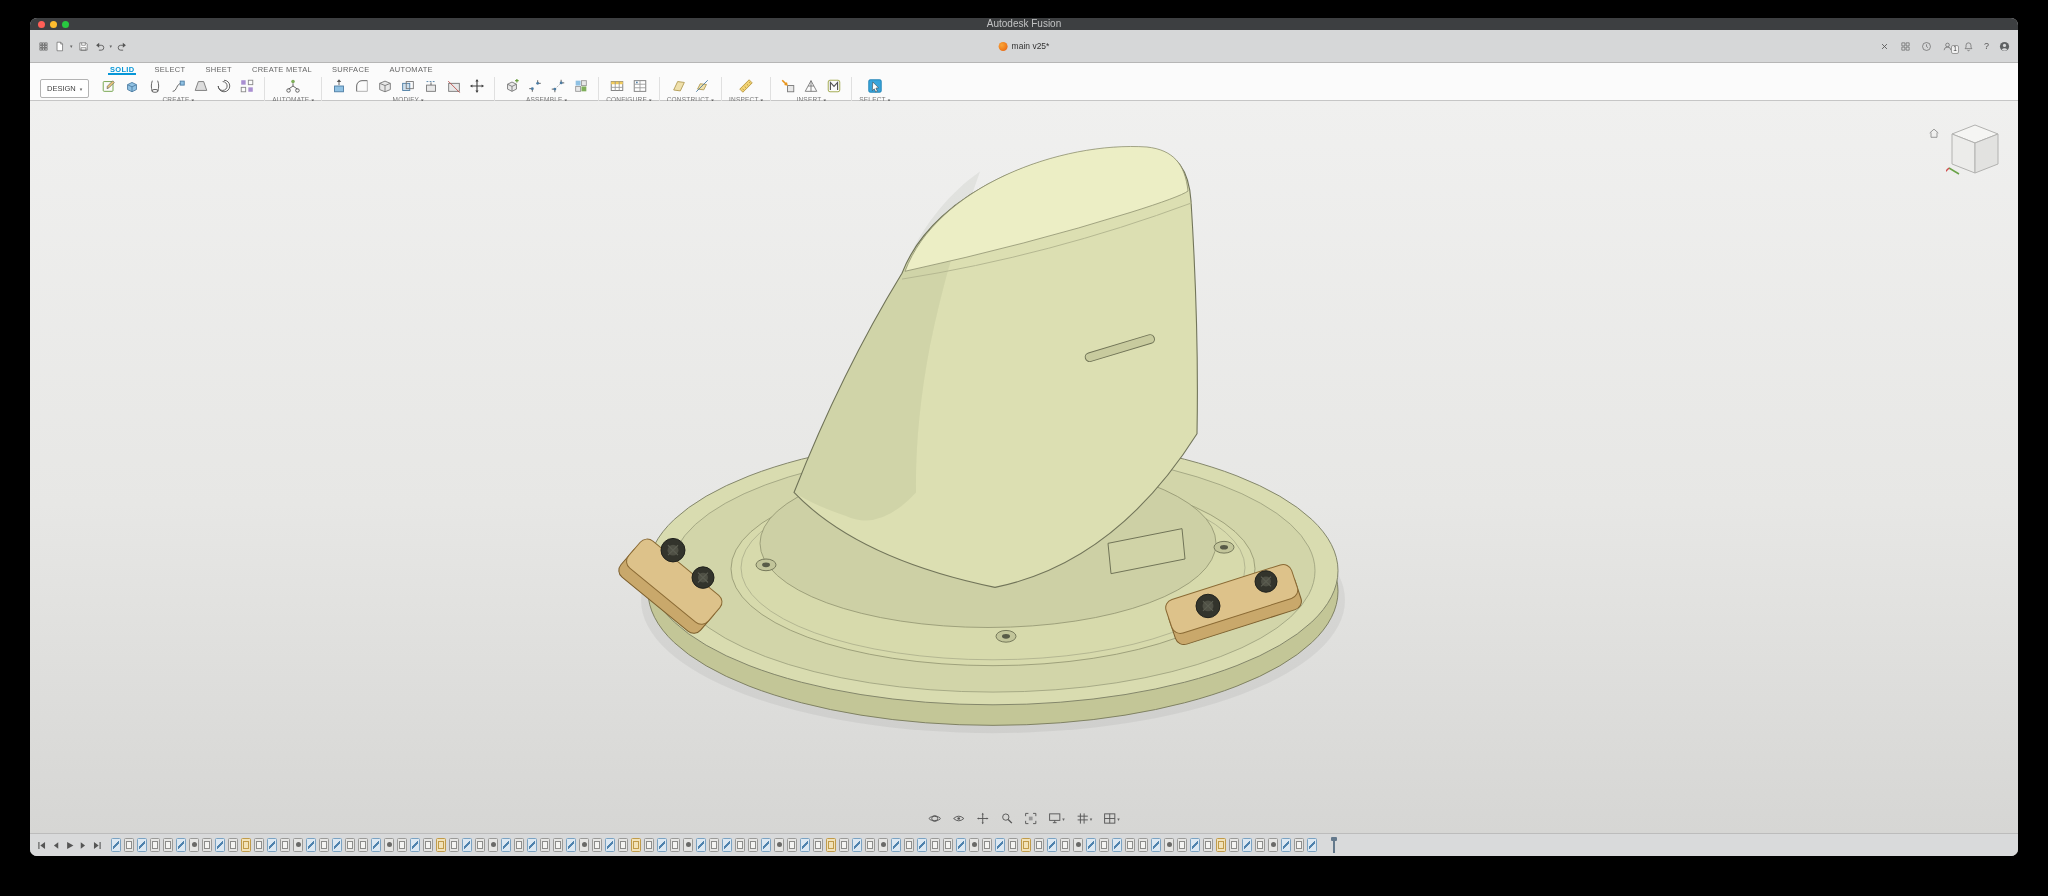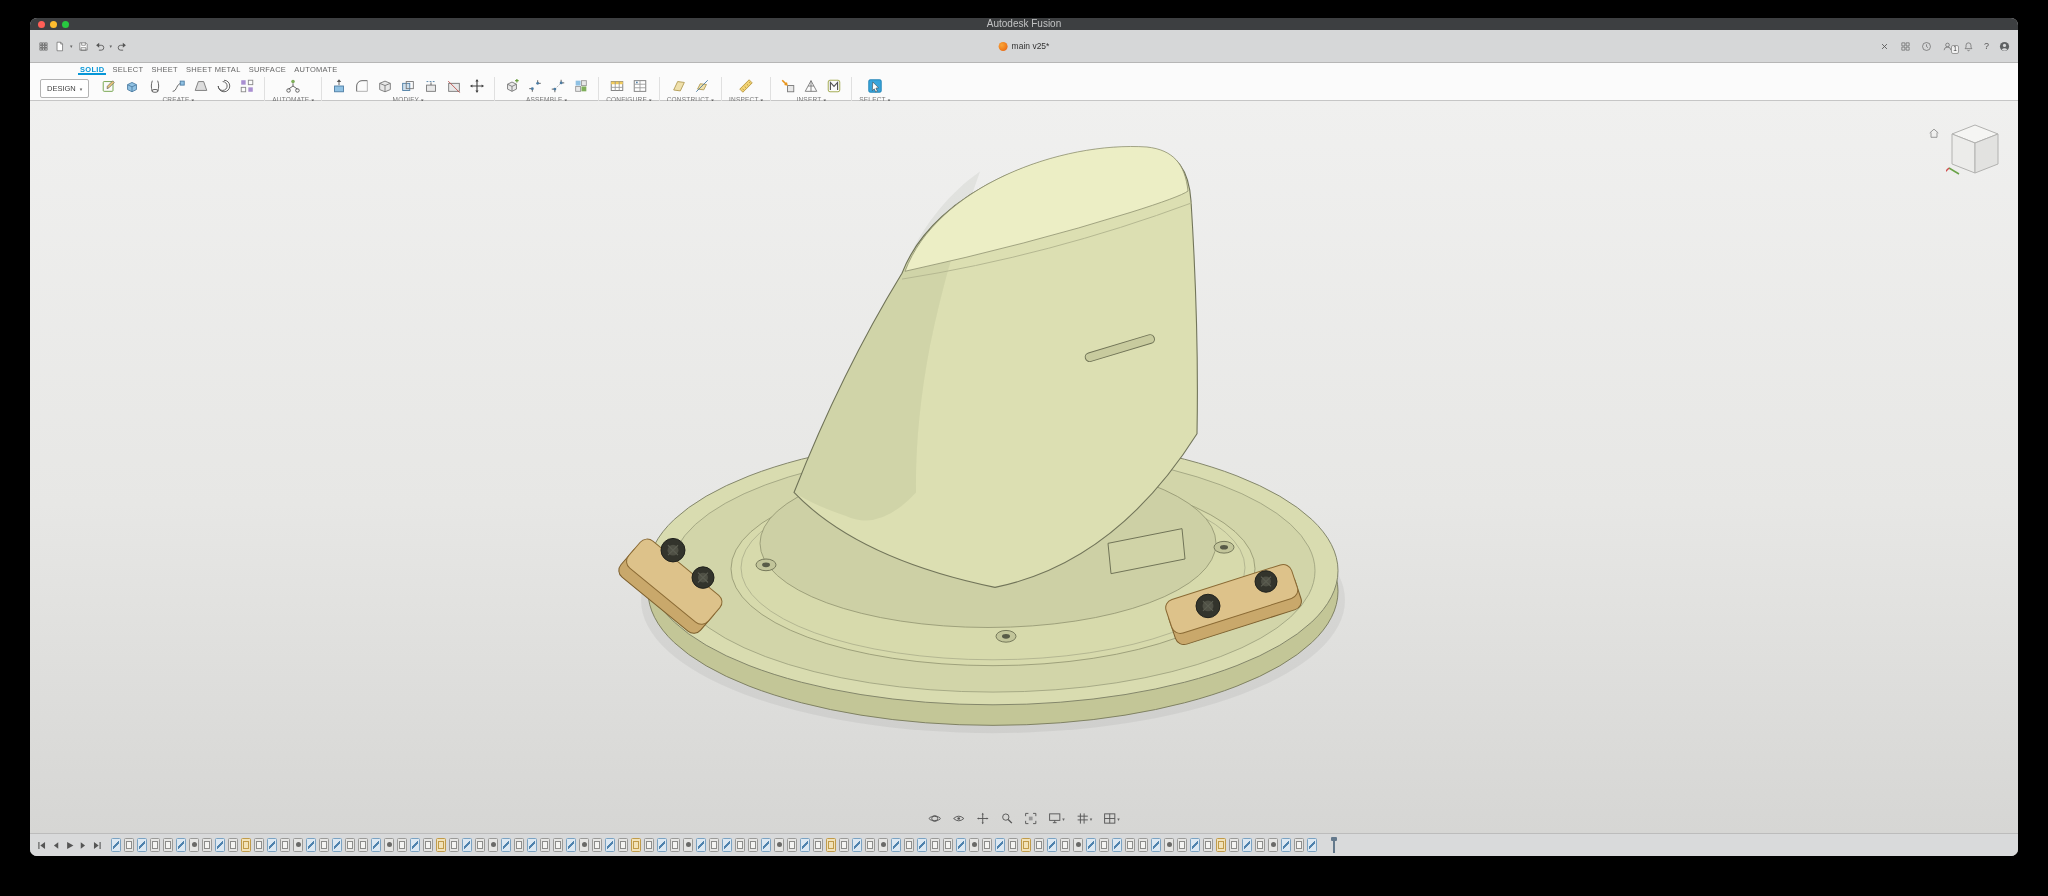--- a/index.html
+++ b/index.html
@@ -18,21 +18,21 @@
   .qbtn svg{width:11px;height:11px;display:block;}
   .qcaret,.ncaret,.caret{font-size:5px;color:#666;}
   .doc-tab{position:absolute;left:50%;transform:translateX(-50%);display:flex;align-items:center;gap:4px;font-size:8.5px;color:#333;}
   .fusion-logo{width:9px;height:9px;border-radius:50%;background:radial-gradient(circle at 35% 35%,#f9a63a,#ef7b1c 60%,#d9541a);flex:none;}
   .qat-right{margin-left:auto;display:flex;align-items:center;gap:10px;}
   .qwrap{position:relative;display:flex;align-items:center;}
   .glyph{font-size:9px;color:#555;line-height:10px;}
   .badge{position:absolute;right:-6px;bottom:-2px;font-size:6.5px;line-height:6.5px;color:#333;background:#f2f2f2;border:1px solid #9a9a9a;border-radius:2px;padding:0 1px;}
   
   .ribbon{height:38px;flex:none;background:#fbfbfb;border-bottom:1px solid #c6c6c6;box-sizing:border-box;}
-  .rtabs{display:flex;gap:4px;padding-left:48px;height:12px;align-items:flex-end;}
+  .rtabs{display:flex;gap:16px;padding-left:78px;height:12px;align-items:flex-end;}
   .rtab{font-size:7.5px;color:#666;letter-spacing:.3px;line-height:11px;padding:0 2px;}
   .rtab.active{color:#0696d7;font-weight:bold;box-shadow:inset 0 -2px 0 #0696d7;}
   .toolrow{display:flex;align-items:flex-start;padding:1px 6px 0;}
   .design-btn{border:1px solid #b3b3b3;background:#fff;border-radius:2px;font-size:7.5px;color:#444;padding:0 6px;height:17px;display:flex;gap:4px;align-items:center;margin:3px 10px 0 4px;flex:none;}
   #ribbon-groups{display:flex;align-items:flex-start;}
   .tgroup{display:flex;flex-direction:column;align-items:center;}
   .ticons{display:flex;gap:3px;align-items:center;height:19px;}
   .tbtn{width:20px;height:19px;display:flex;align-items:center;justify-content:center;border-radius:2px;}
   .tbtn svg{width:16px;height:16px;display:block;}
   .tlabel{font-size:6.5px;color:#777;letter-spacing:.2px;display:flex;gap:2px;align-items:center;margin-top:1px;}
@@ -177,21 +177,21 @@
           </span>
         </span>
       </div>
   </div>
 
   <div class="ribbon">
     <div class="rtabs">
         <div class="rtab active">SOLID</div>
         <div class="rtab">SELECT</div>
         <div class="rtab">SHEET</div>
-        <div class="rtab">SHEET METAL</div>
+        <div class="rtab">CREATE METAL</div>
         <div class="rtab">SURFACE</div>
         <div class="rtab">AUTOMATE</div>
       </div>
     <div class="toolrow">
       <div class="design-btn">
         <span>DESIGN</span>
         <span class="caret">▾</span>
       </div>
       <div id="ribbon-groups">
           <div class="tgroup">

